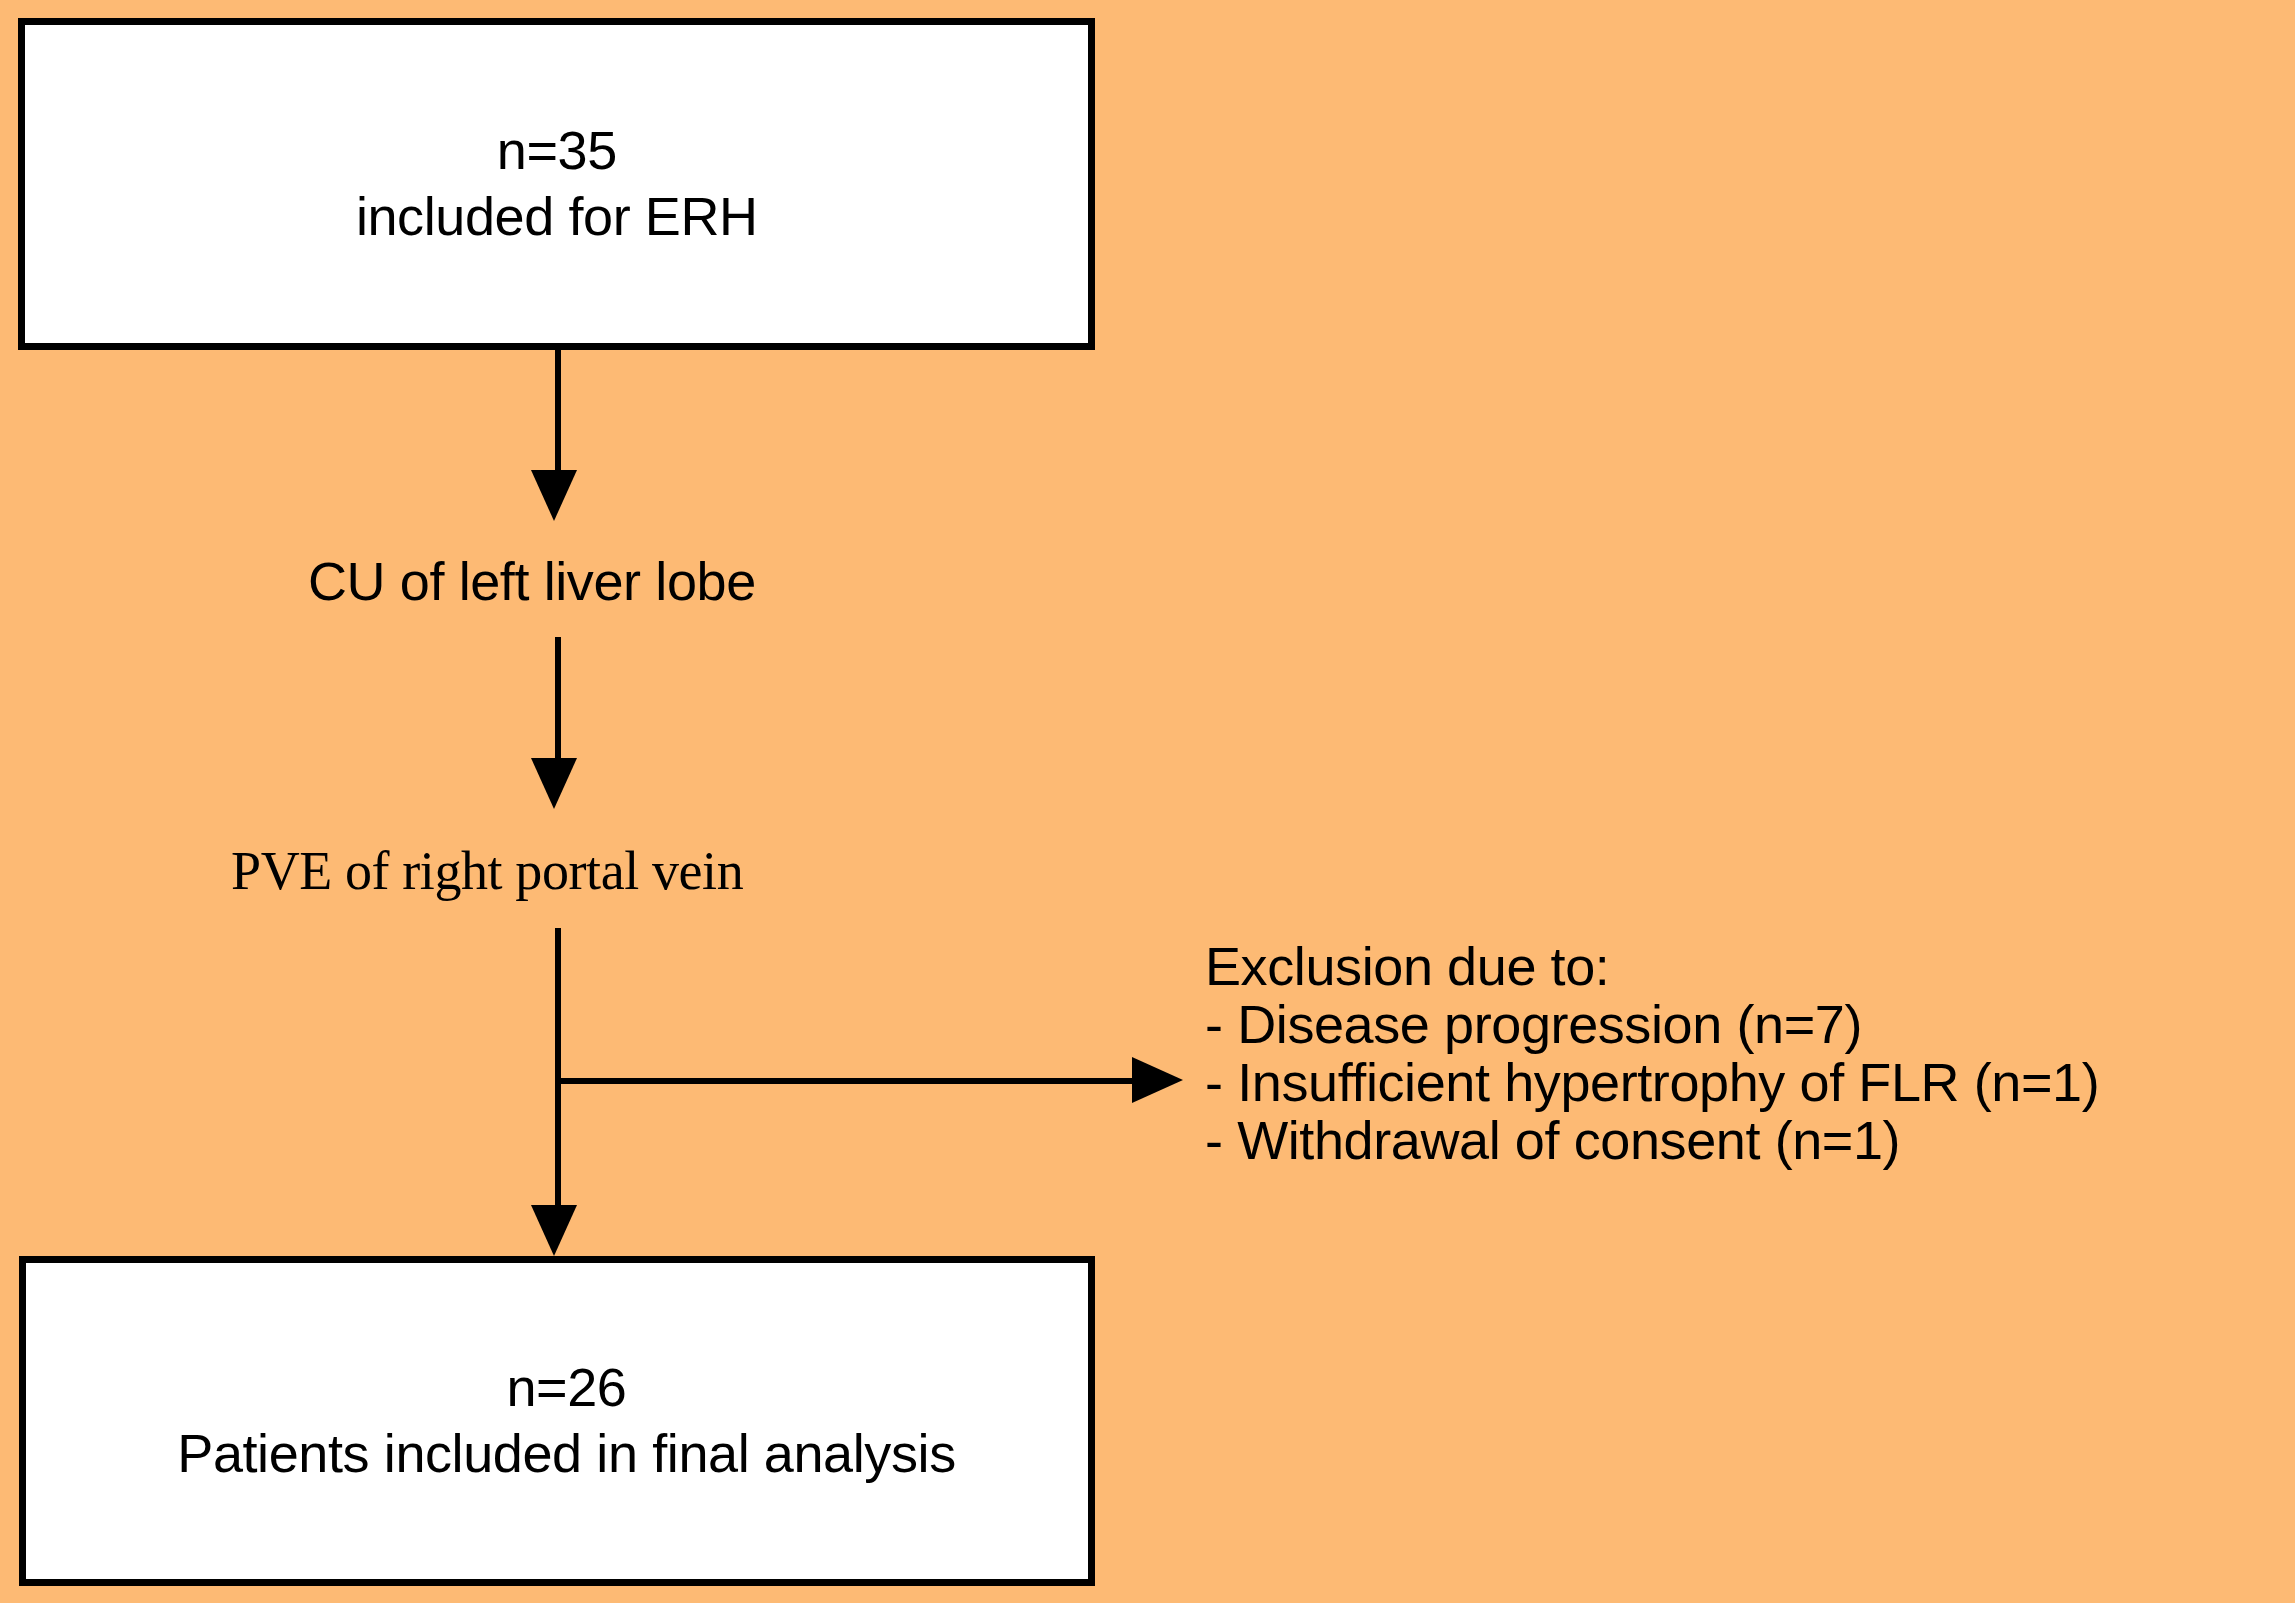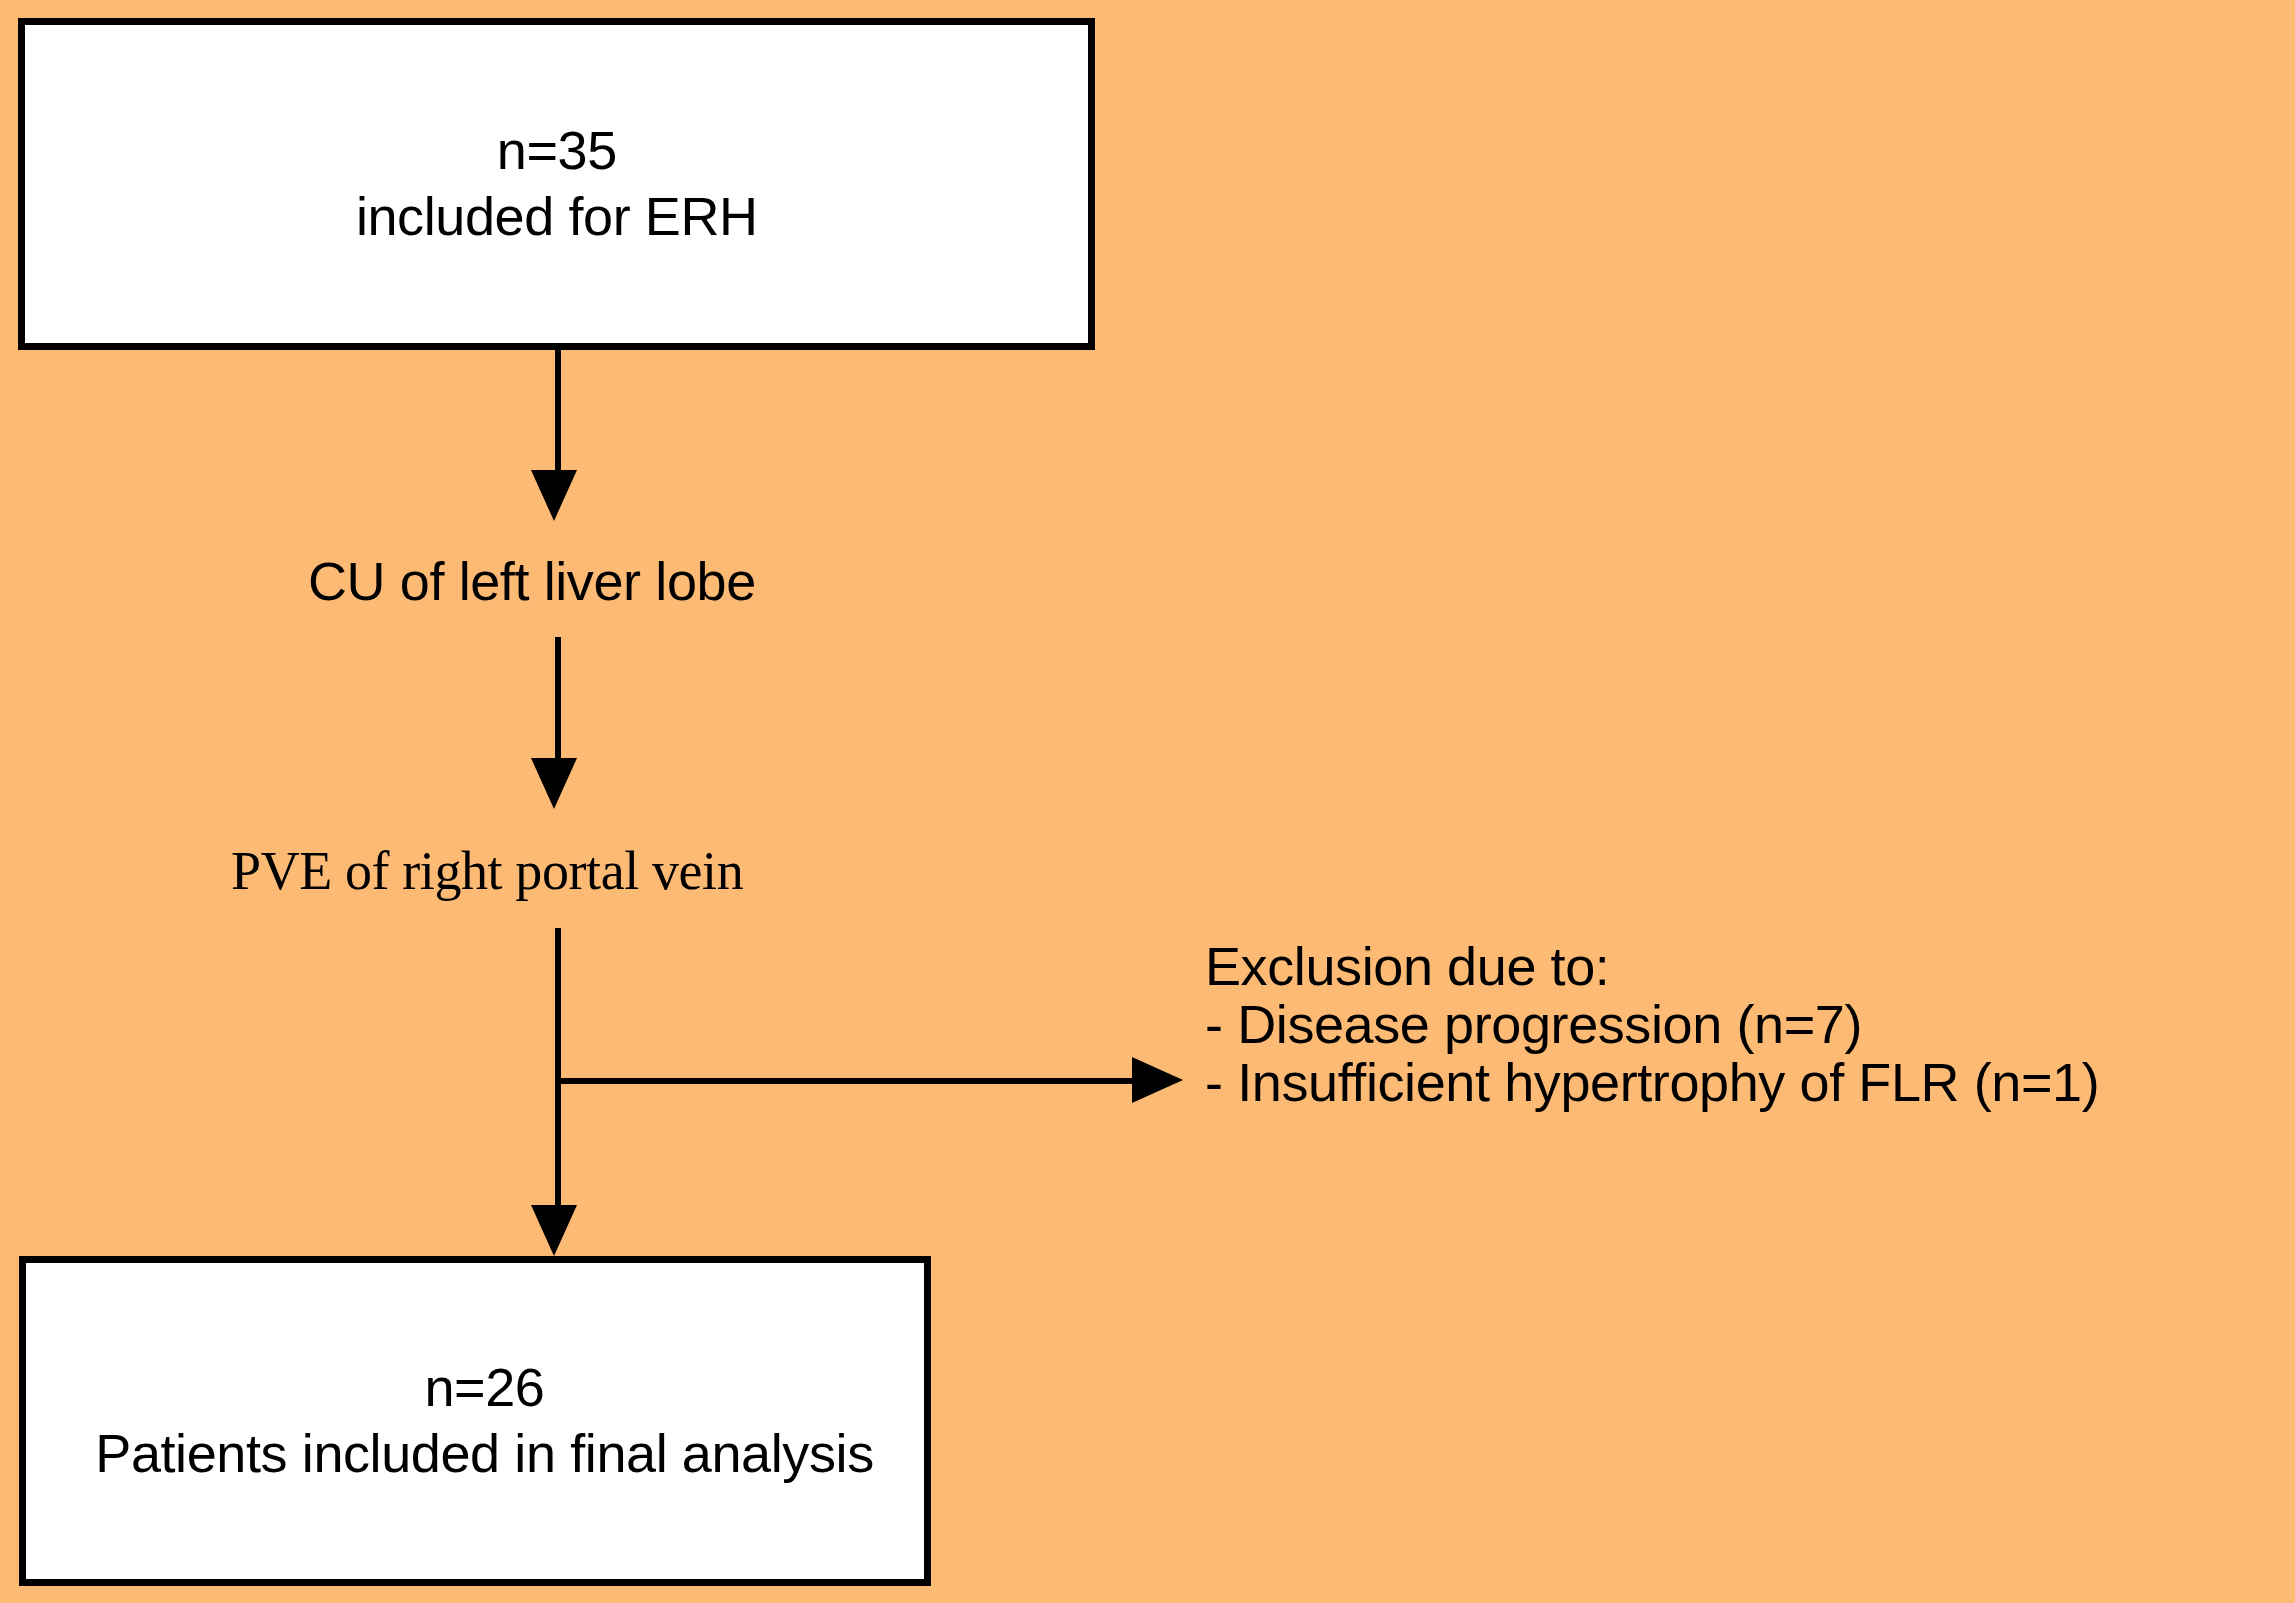--- a/index.html
+++ b/index.html
@@ -32,21 +32,21 @@
   }
   #box-enrolled {
     left: 18.3px;
     top: 17.5px;
     width: 1077px;
     height: 332px;
   }
   #box-analysis {
     left: 19px;
     top: 1256px;
-    width: 912px;
+    width: 1076px;
     height: 330px;
     padding-left: 19px;
   }
   .box-line {
     font-size: 54px;
     line-height: 1.22;
     letter-spacing: -0.4px;
     white-space: nowrap;
     text-align: center;
   }
@@ -145,20 +145,21 @@
   <div class="v-line" id="conn3-line"></div>
   <div class="v-arrowhead" id="conn3-head"></div>
 
   <div class="h-line" id="branch-line"></div>
   <div class="h-arrowhead" id="branch-head"></div>
 
   <div id="exclusion-block">
     <span class="excl-line">Exclusion due to:</span>
     <span class="excl-line">- Disease progression (n=7)</span>
     <span class="excl-line">- Insufficient hypertrophy of FLR (n=1)</span>
+    <span class="excl-line">- Withdrawal of consent (n=1)</span>
   </div>
 
   <div class="node-box" id="box-analysis">
     <div class="box-line">n=26</div>
     <div class="box-line">Patients included in final analysis</div>
   </div>
 
 </div>
 
 

